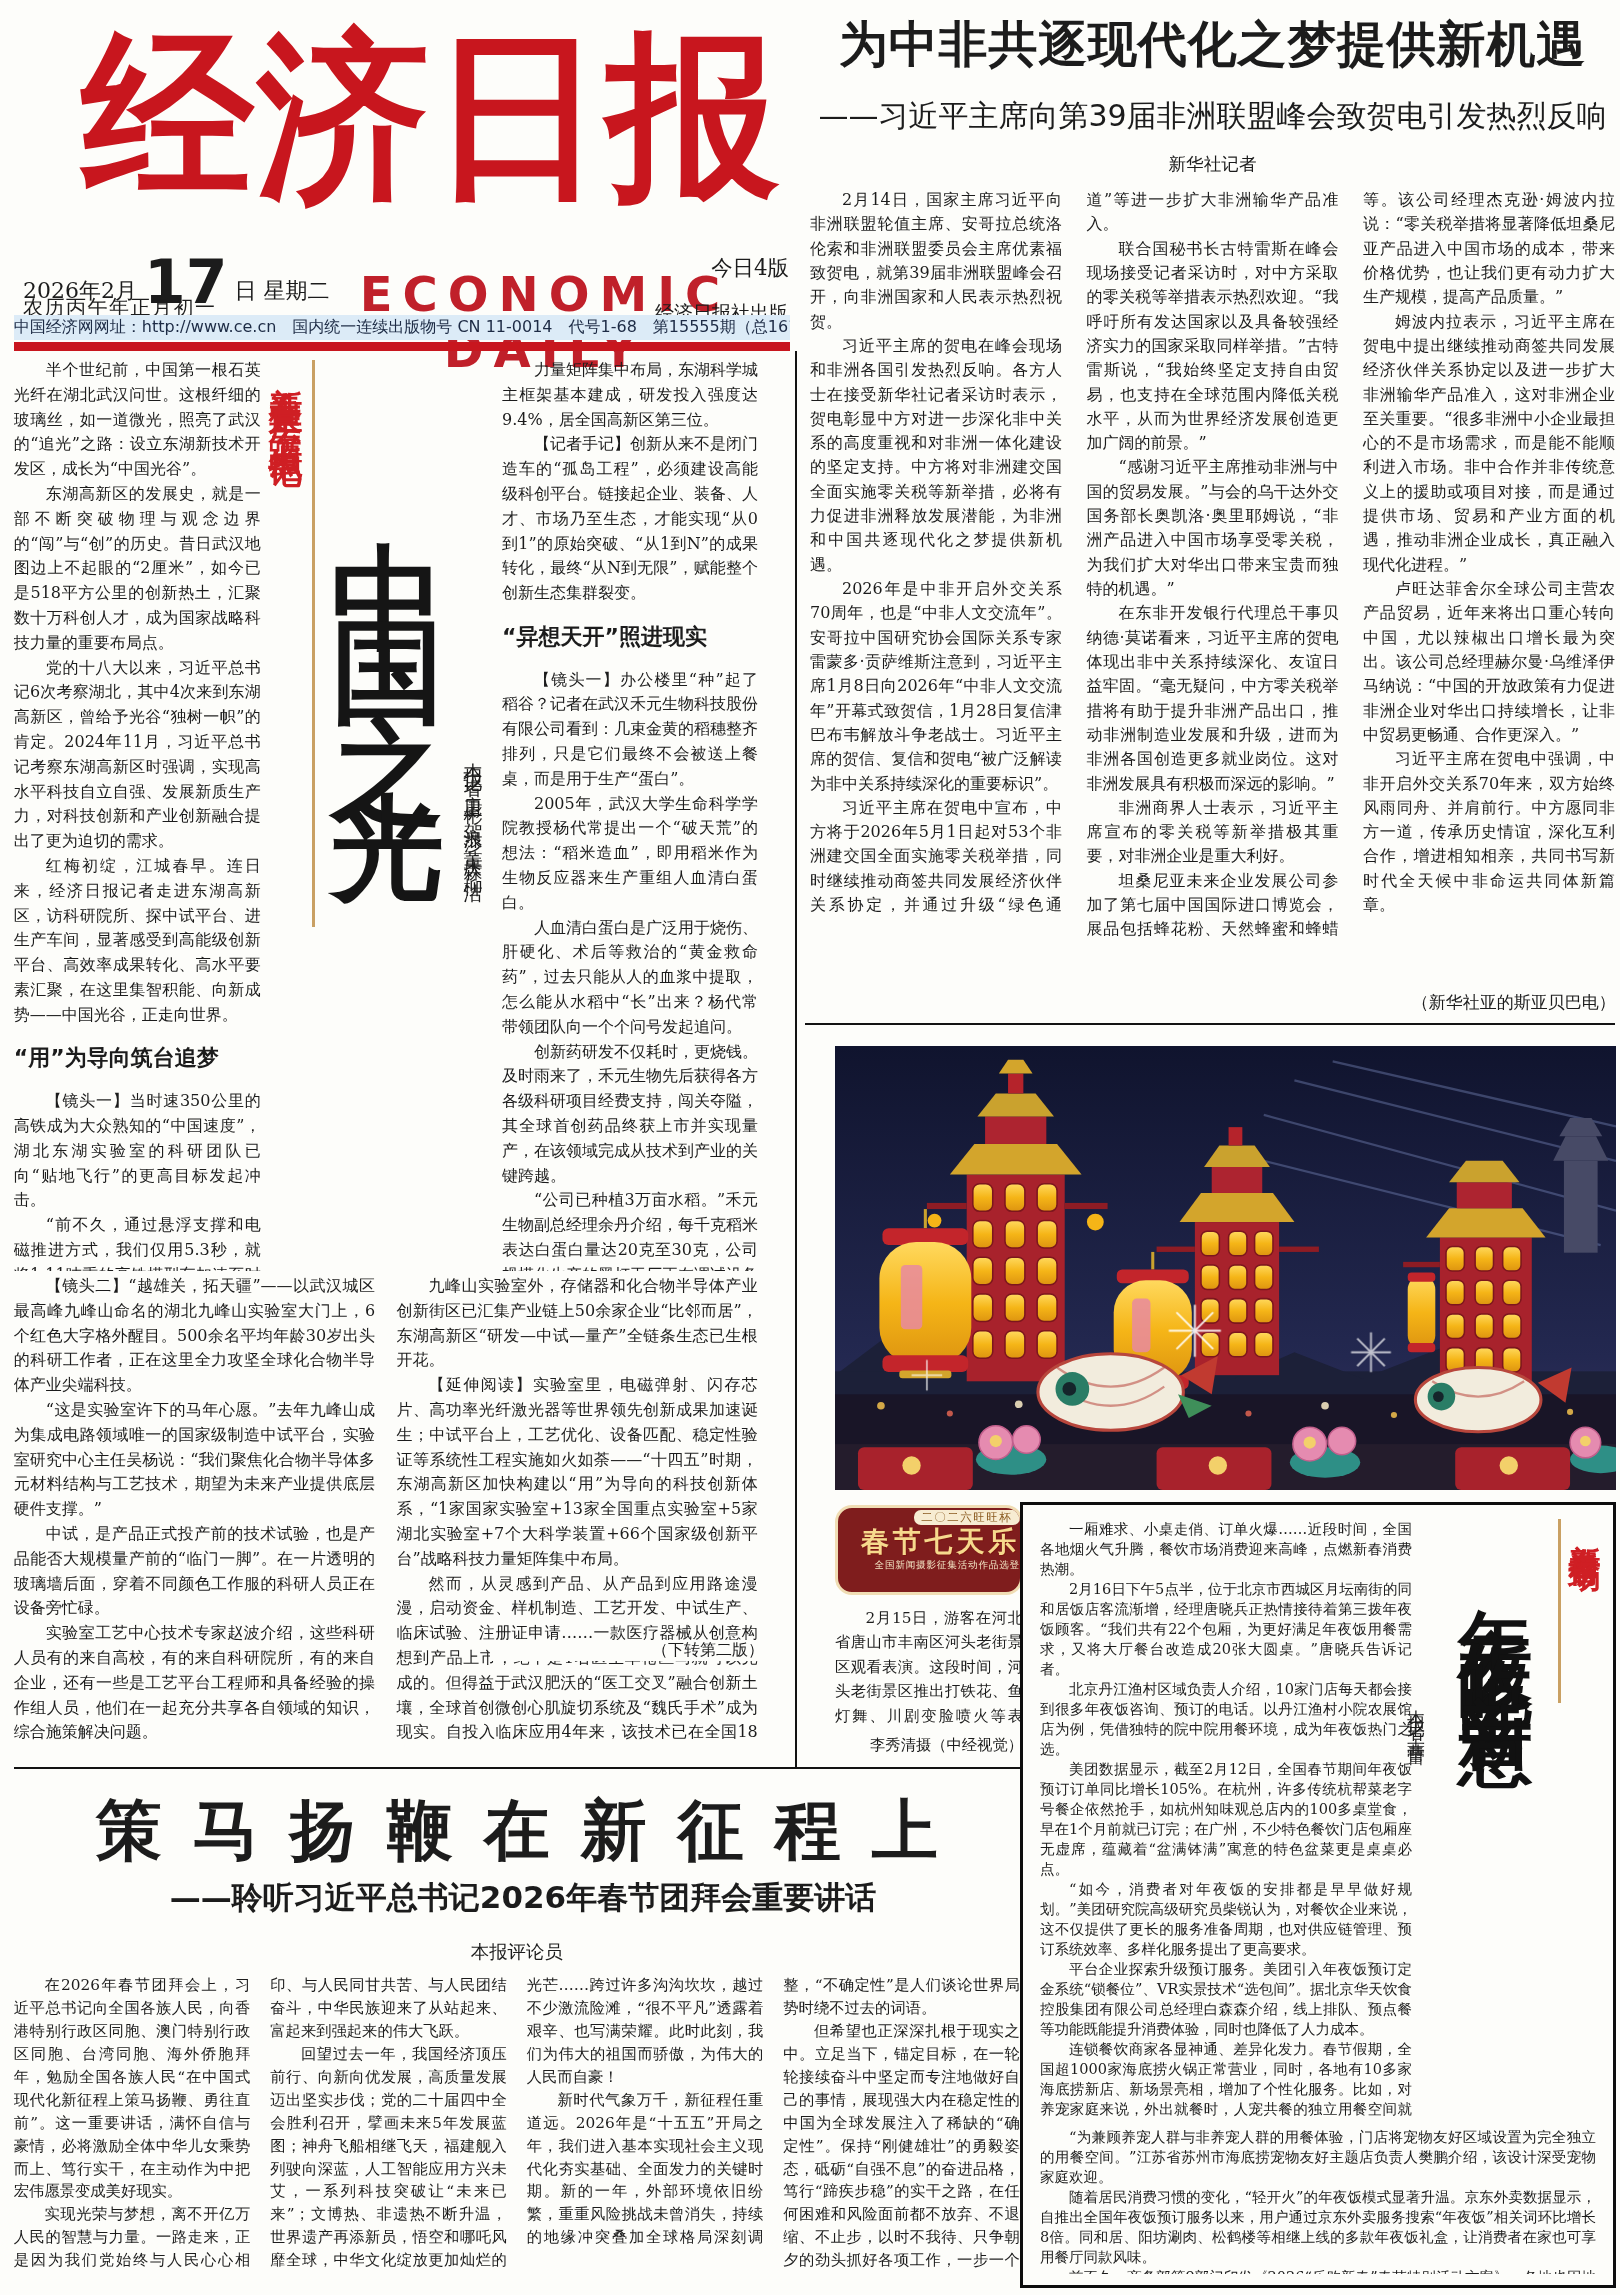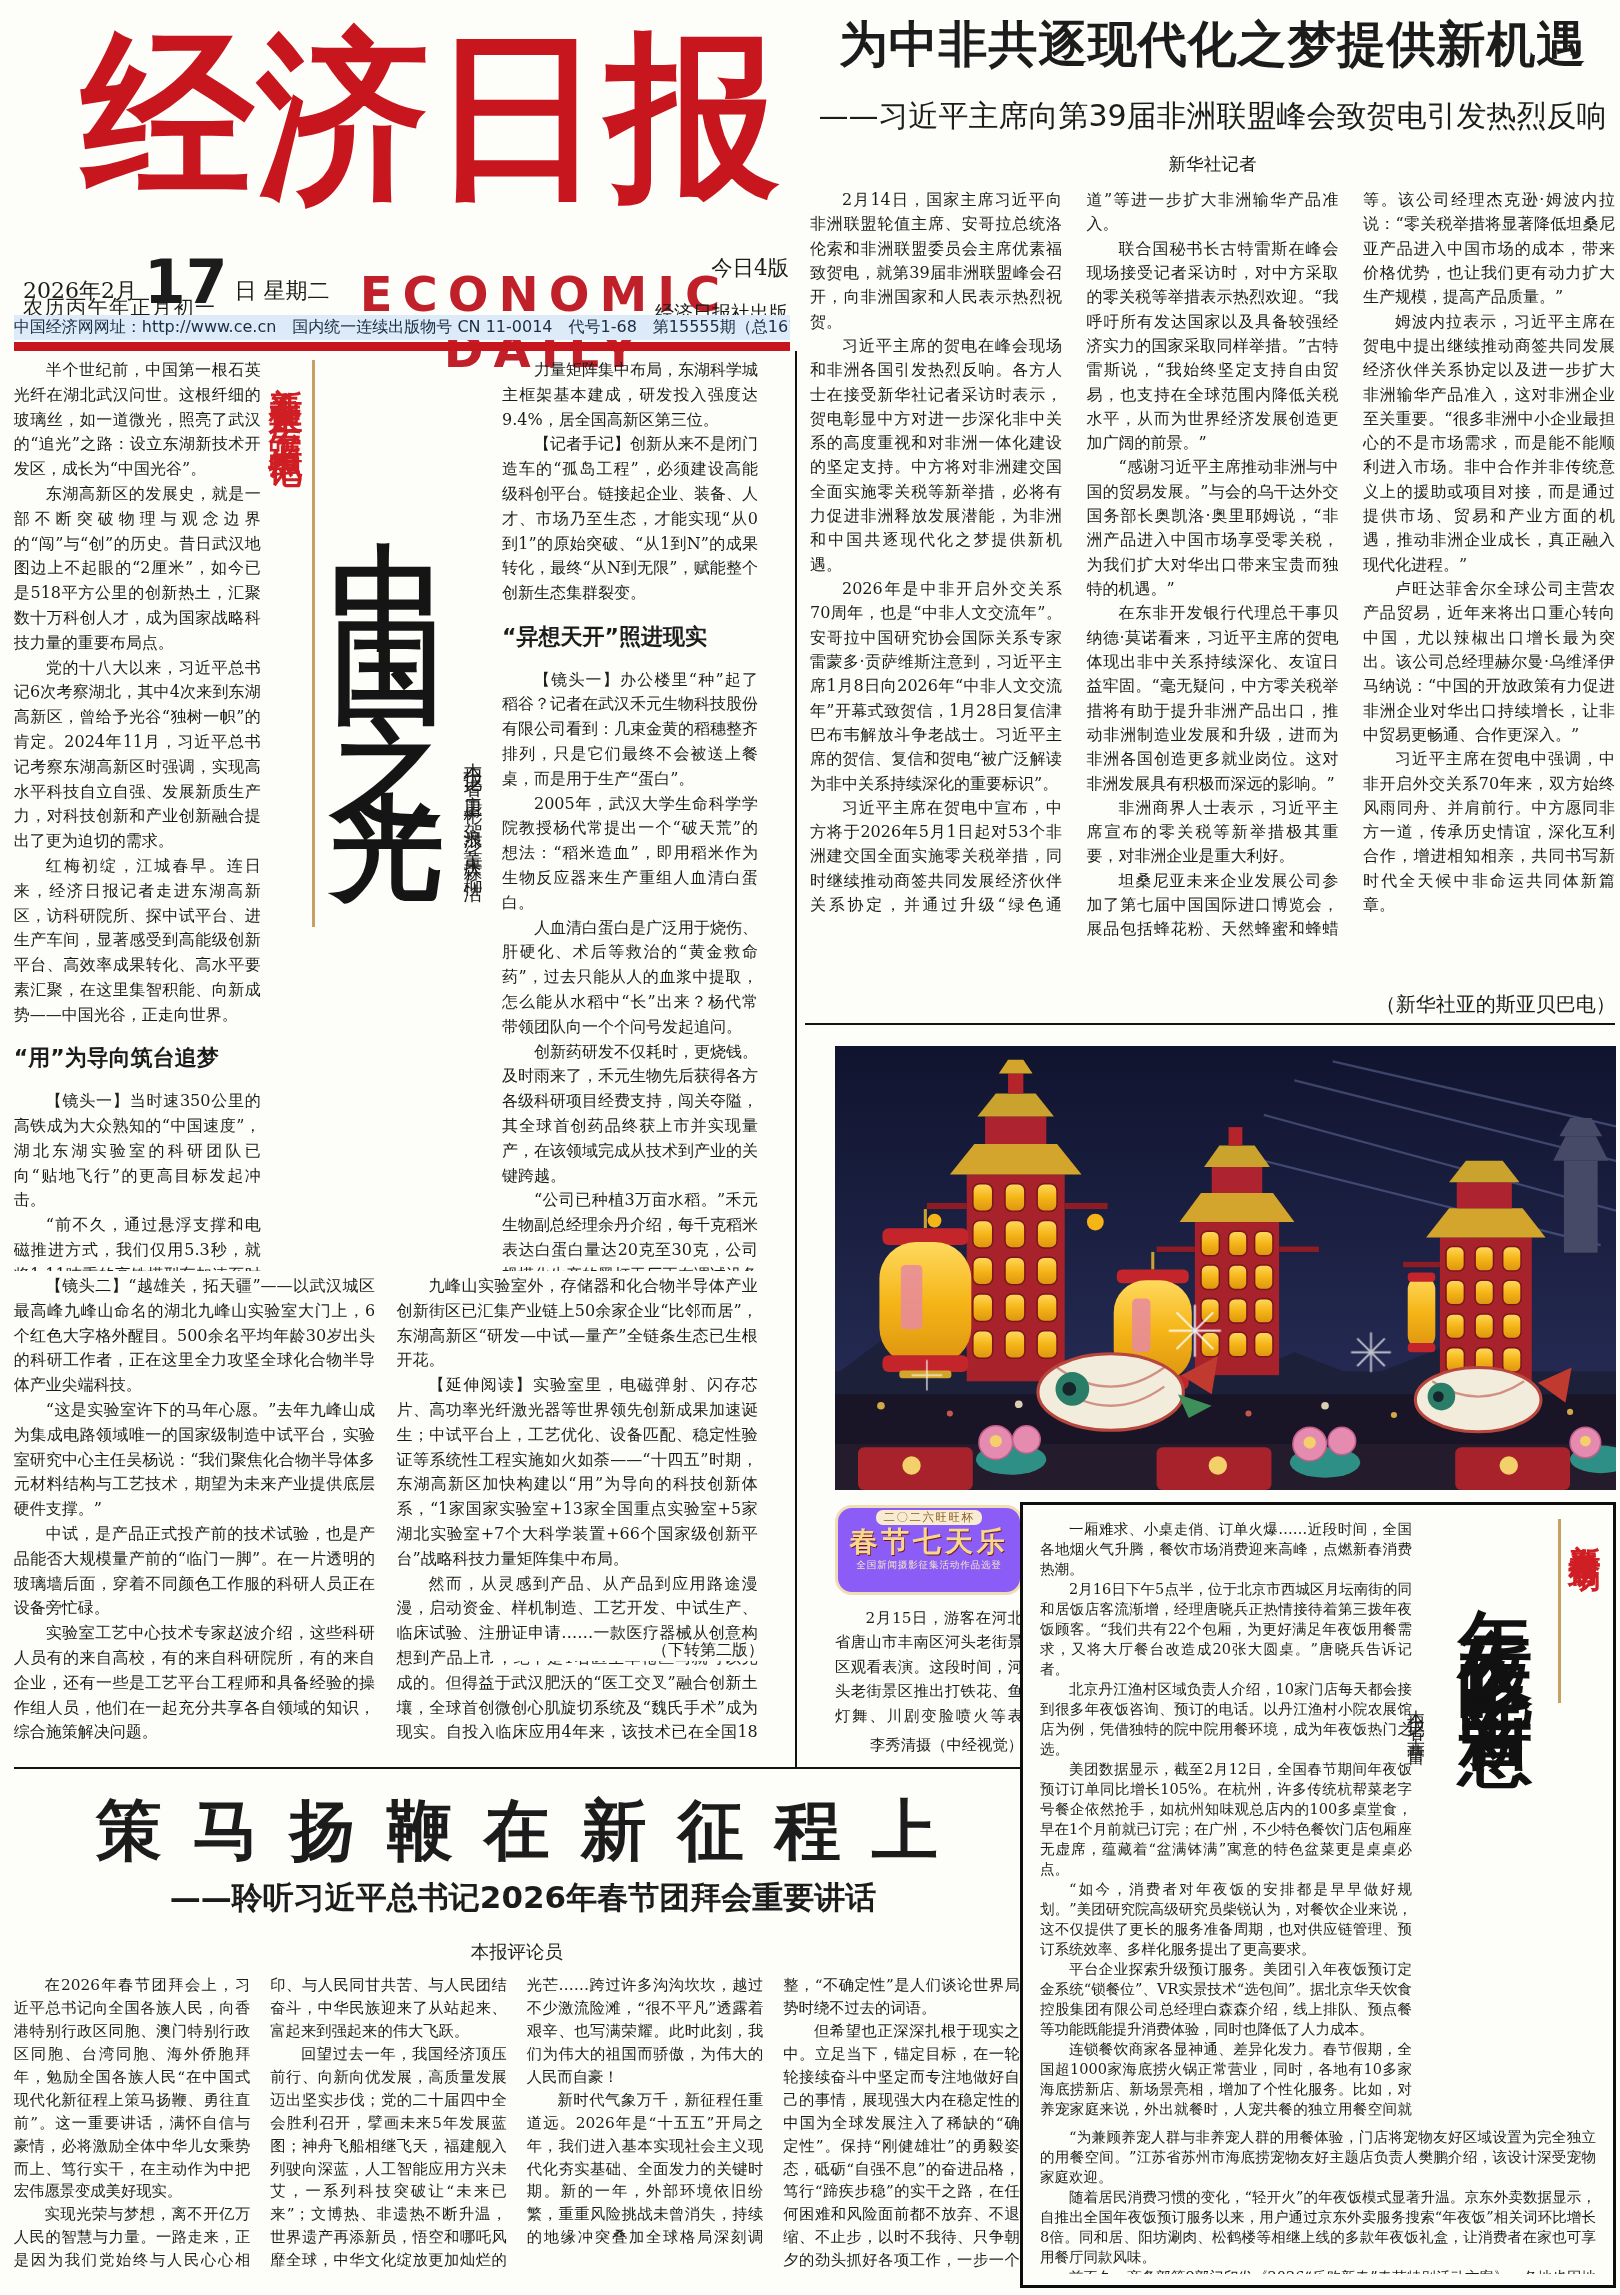--- a/index.html
+++ b/index.html
@@ -21,21 +21,21 @@
   .info-bar{left:13.8px;top:315px;width:776px;height:24.5px;background:#dcebf7;color:#1d2b45;
       font-size:16px;line-height:24.5px;text-align:center;white-space:nowrap;overflow:hidden;}
   .red-rule{left:13.8px;top:342px;width:776px;height:9.2px;background:#c8161e;}
   
   .lead-headline{left:809px;top:12.3px;width:807px;text-align:center;font-size:49px;font-weight:bold;
       letter-spacing:0.8px;white-space:nowrap;}
   .lead-subhead{left:809px;top:96px;width:807px;text-align:center;font-size:30px;font-weight:normal;white-space:nowrap;}
   .lead-byline{left:809px;top:152px;width:807px;text-align:center;font-size:17.6px;}
   .lead-cols{left:810px;top:188px;width:805px;height:828px;column-count:3;column-gap:24.5px;
       font-size:16px;line-height:1.52;overflow:hidden;}
-  .lead-signoff{left:1302px;top:991px;width:306px;text-align:right;font-size:20px;background:#fdfdfa;padding-left:7.7px;}
+  .lead-signoff{left:1302px;top:991px;width:306px;text-align:right;font-size:17px;background:#fdfdfa;padding-left:7.7px;}
   .vrule-main{left:795px;top:351px;width:2.3px;height:1417px;background:#121212;}
   
   .f-col1{left:13.8px;top:358px;width:247px;height:913px;font-size:16px;line-height:1.55;overflow:hidden;}
   .f-col2{left:502px;top:358px;width:256px;height:913px;font-size:16px;line-height:1.55;overflow:hidden;}
   .f-subhead{text-indent:0;text-align:left;font-weight:bold;font-size:22px;margin:13.8px 0;
       font-family:"DejaVu Sans","Liberation Sans",sans-serif;}
   .f-label{left:263px;top:360px;width:46px;height:490px;writing-mode:vertical-rl;font-size:34px;
       font-weight:bold;color:#cf1f24;letter-spacing:6.1px;line-height:46px;}
   .f-label-rule{left:312px;top:360px;width:3.1px;height:567px;background:#c9a063;}
   .f-title{left:328px;top:450px;width:121px;height:888px;writing-mode:vertical-rl;font-size:113px;
@@ -43,22 +43,22 @@
   .f-byline{left:456px;top:747px;width:35px;height:536px;writing-mode:vertical-rl;font-size:19px;
       letter-spacing:5.4px;line-height:35px;}
   .f-wide{left:13.8px;top:1274px;width:744px;height:485px;column-count:2;column-gap:21.4px;
       font-size:16px;line-height:1.55;overflow:hidden;}
   .f-cont{left:490px;top:1640px;width:268px;text-align:right;font-size:16px;background:#fdfdfa;padding-left:6.1px;}
   
   .photo-rule{left:805px;top:1023px;width:810px;height:2.3px;background:#121212;}
   .photo{left:835px;top:1046px;width:781px;height:444px;}
   .photo svg{display:block;width:100%;height:100%;}
   
-  .badge{left:835px;top:1505px;width:188px;height:90px;background:#8b5cf6;border:3.8px solid #f0ddb4;
-      border-radius:17px;box-sizing:border-box;text-align:center;overflow:hidden;}
+  .badge{left:835px;top:1505px;width:188px;height:90px;background:#7f1d1d;border:3.8px solid #f0ddb4;
+      border-radius:17px;box-sizing:border-box;text-align:right;overflow:hidden;}
   .badge-top{font-size:11.5px;color:#8a5a20;background:#f7ecd2;display:inline-block;margin-top:2.3px;
       padding:0 7.7px;border-radius:6.9px;letter-spacing:1.5px;}
   .badge-title{font-size:28px;font-weight:bold;color:#f6d98d;letter-spacing:3.8px;line-height:34px;
       text-shadow:0.8px 0.8px 0 #7c1410;}
   .badge-bottom{font-size:9.6px;color:#f3e6c5;letter-spacing:0.8px;}
   .caption{left:835px;top:1606px;width:188px;height:126px;font-size:15.3px;line-height:1.6;overflow:hidden;}
   .caption .para{text-indent:2em;}
   .credit{left:835px;top:1735px;width:188px;text-align:right;font-size:15.3px;}
   
   .ed-rule{left:13.8px;top:1767px;width:1006px;height:2.3px;background:#121212;}

